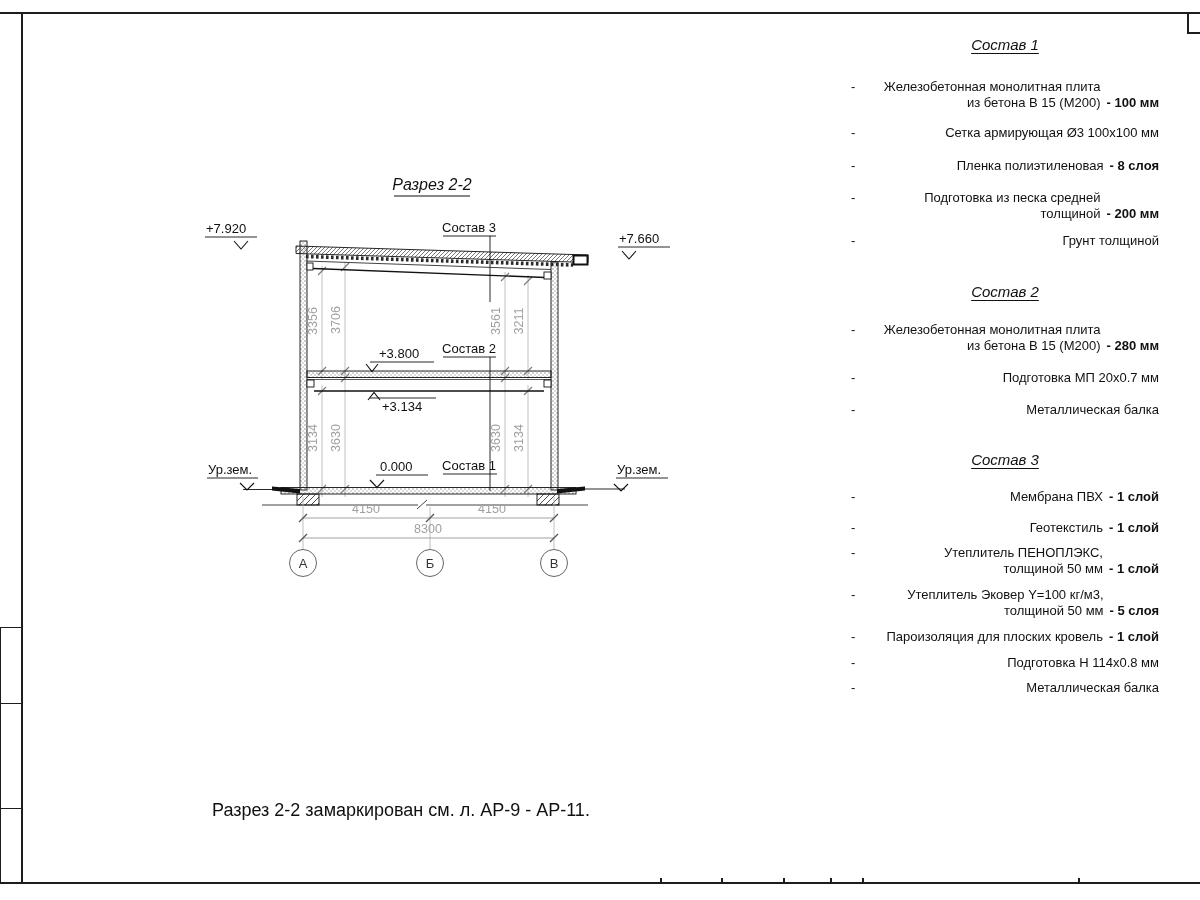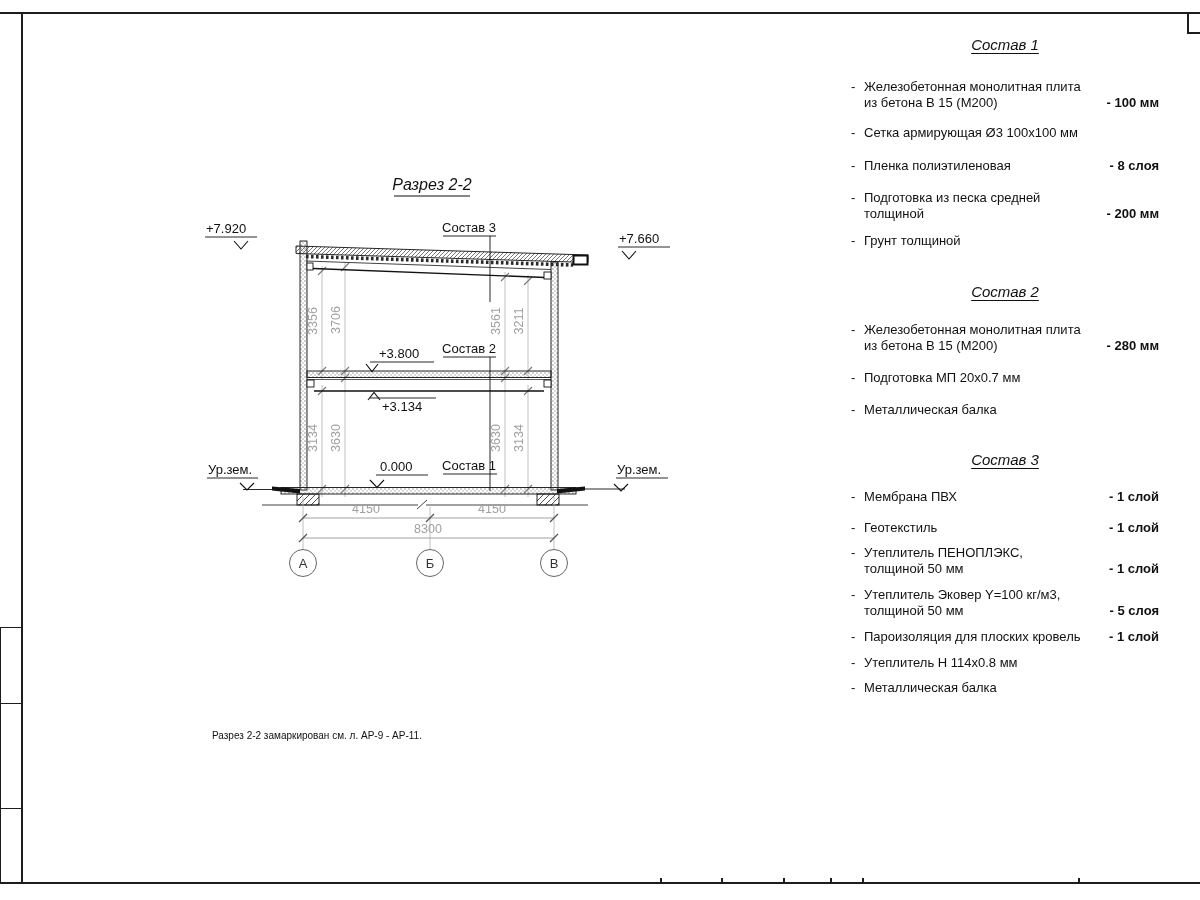--- a/index.html
+++ b/index.html
@@ -8,24 +8,24 @@
   
   .frame-line{position:absolute;background:#1d1d1d;}
   .corner-box{position:absolute;border:2px solid #1d1d1d;border-right:none;background:#fff;}
   
   #spec-panel{position:absolute;left:851px;top:36px;width:308px;font-size:13px;line-height:16px;color:#111;}
   .spec-h{font-style:italic;font-size:15px;line-height:18px;text-align:center;margin:0 0 25px 0;}
   .spec-h .u{text-decoration:underline;text-underline-offset:3px;}
   .spec-item{display:flex;align-items:flex-end;}
   .it{position:relative;padding-left:13px;flex:1;}
   .dash{position:absolute;left:0;top:0;}
-  .l{display:block;}
+  .l{display:block;text-align:right;}
   .val{white-space:nowrap;padding-left:6px;font-weight:bold;}
   
-  #note{position:absolute;left:212px;top:730px;font-size:10px;color:#111;text-align:center;}
+  #note{position:absolute;left:212px;top:800px;font-size:18px;color:#111;text-align:center;}
   svg{position:absolute;left:0;top:0;}
   svg text{font-family:"Liberation Sans", sans-serif;}
   .dim-t{fill:#a0a0a0;font-size:12.5px;}
   .lbl{fill:#111;font-size:13px;}
 </style>
 </head>
 <body>
 
 <div id="page">
 
@@ -304,21 +304,21 @@
     <div class="spec-item" style="margin-bottom:10px">
       <div class="it">
           <span class="dash">-</span>
           <span class="l">Пароизоляция для плоских кровель</span>
         </div>
       <div class="val">- 1 слой</div>
     </div>
     <div class="spec-item" style="margin-bottom:9px">
       <div class="it">
           <span class="dash">-</span>
-          <span class="l">Утеплитель Н 114x0.8 мм</span>
+          <span class="l">Подготовка Н 114x0.8 мм</span>
         </div>
     </div>
     <div class="spec-item">
       <div class="it">
           <span class="dash">-</span>
           <span class="l">Металлическая балка</span>
         </div>
     </div>
   </div>
 

